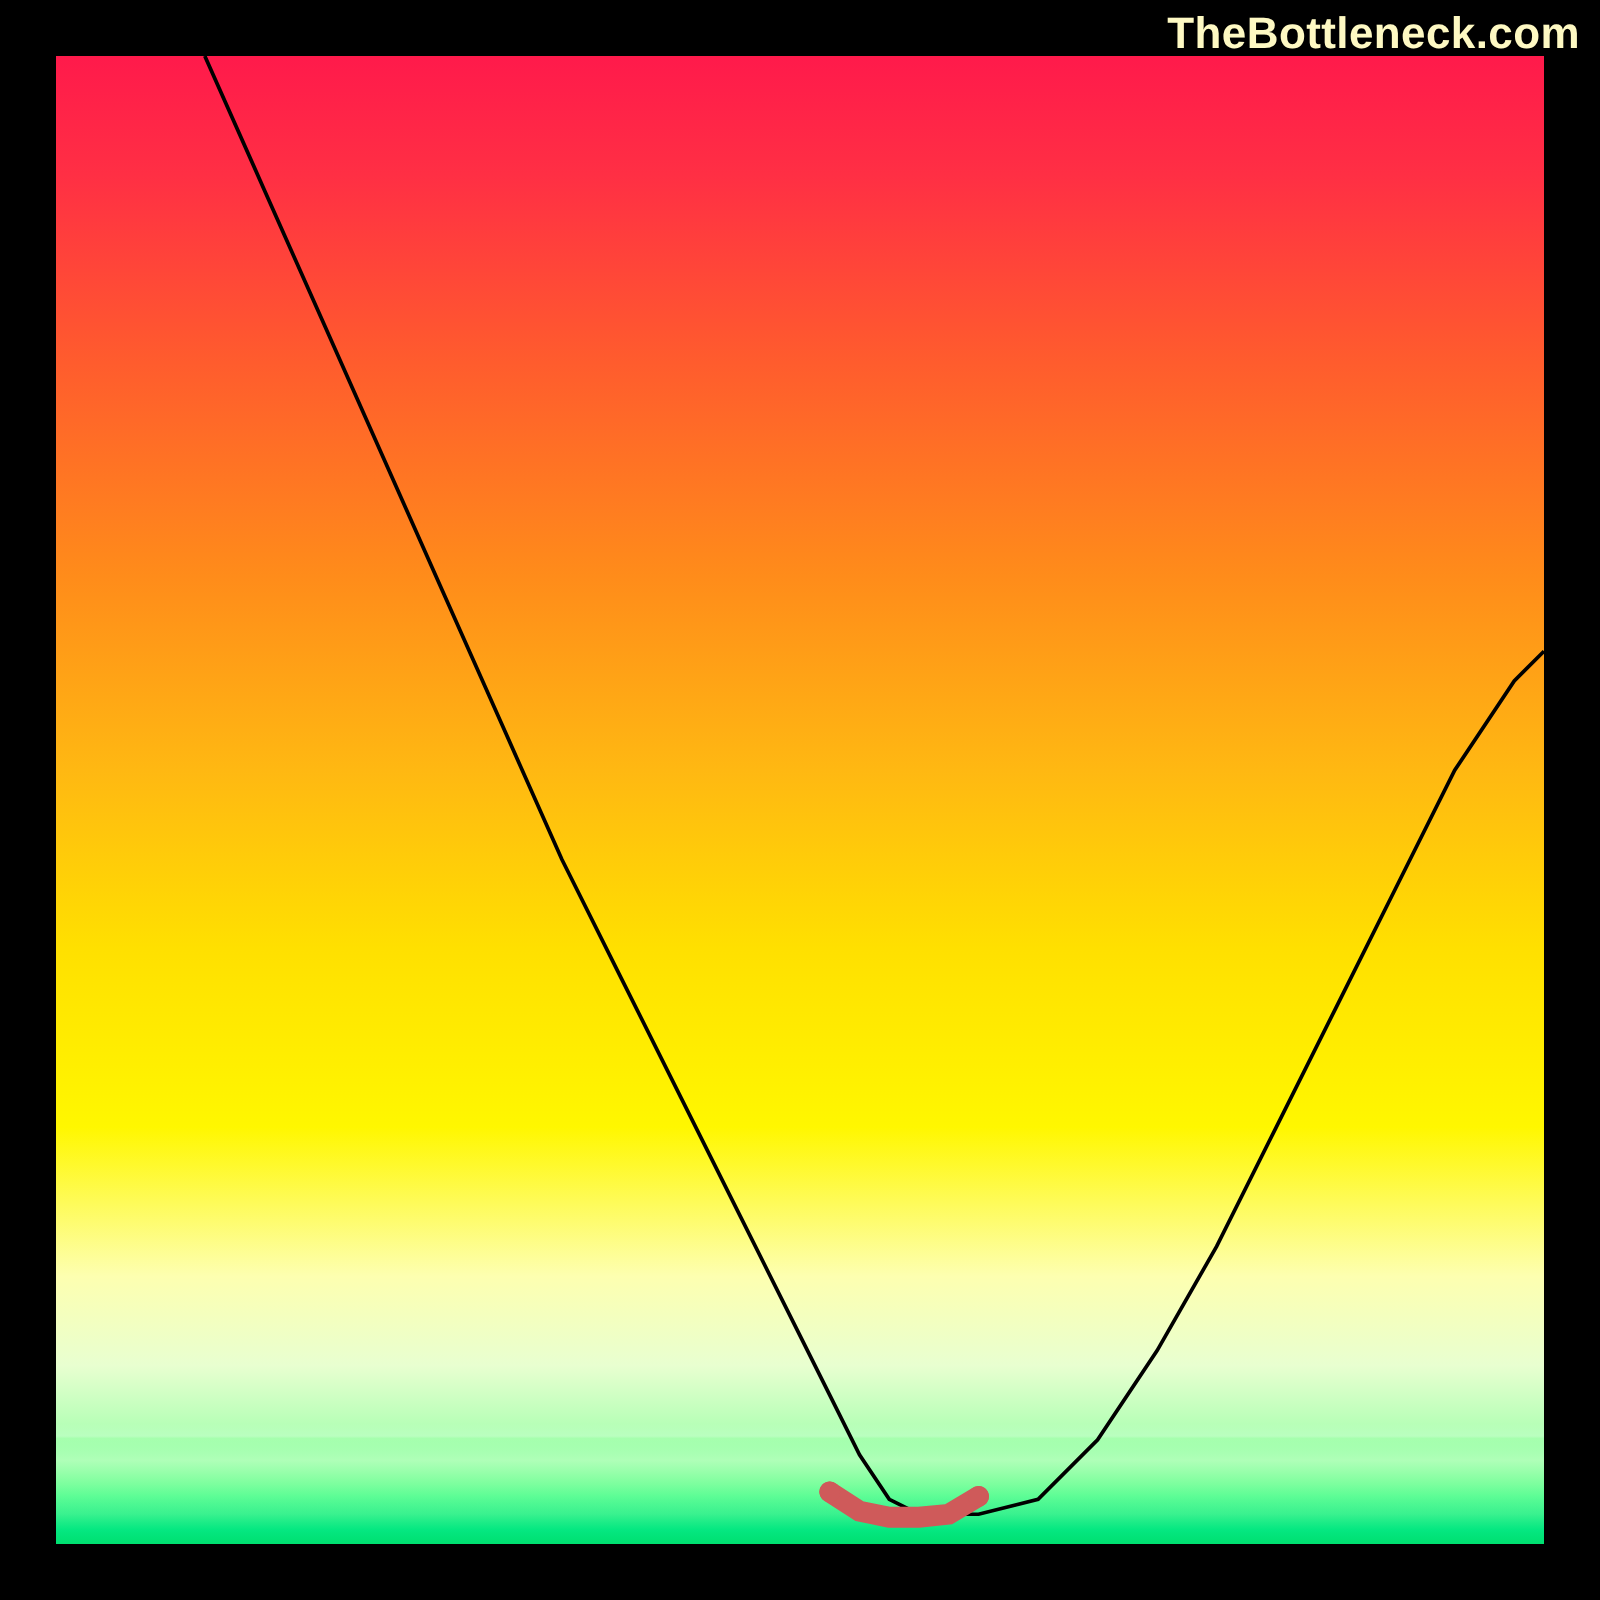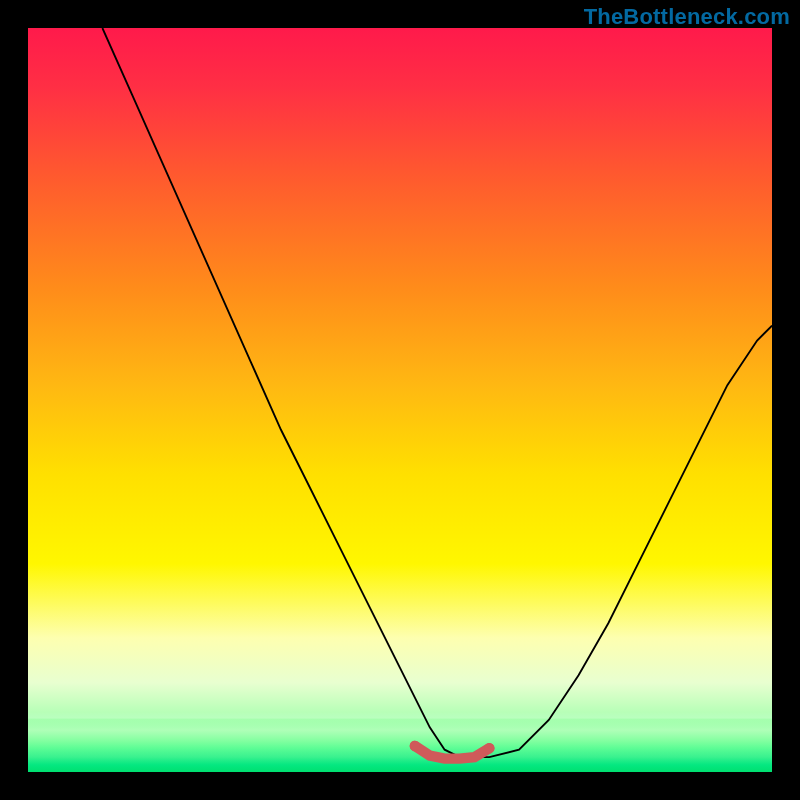--- a/index.html
+++ b/index.html
@@ -14,21 +14,21 @@
   .frame {
     position: relative;
     width: 800px;
     height: 800px;
     background: #000;
   }
   .watermark {
     position: absolute;
     top: 4px;
     right: 10px;
-    color: #0369a1;
+    color: #fef9c3;
     font-size: 22px;
     font-weight: 600;
     letter-spacing: 0.2px;
     z-index: 5;
     text-align: center;
   }
   .plot-area {
     position: absolute;
     left: 28px;
     top: 28px;

